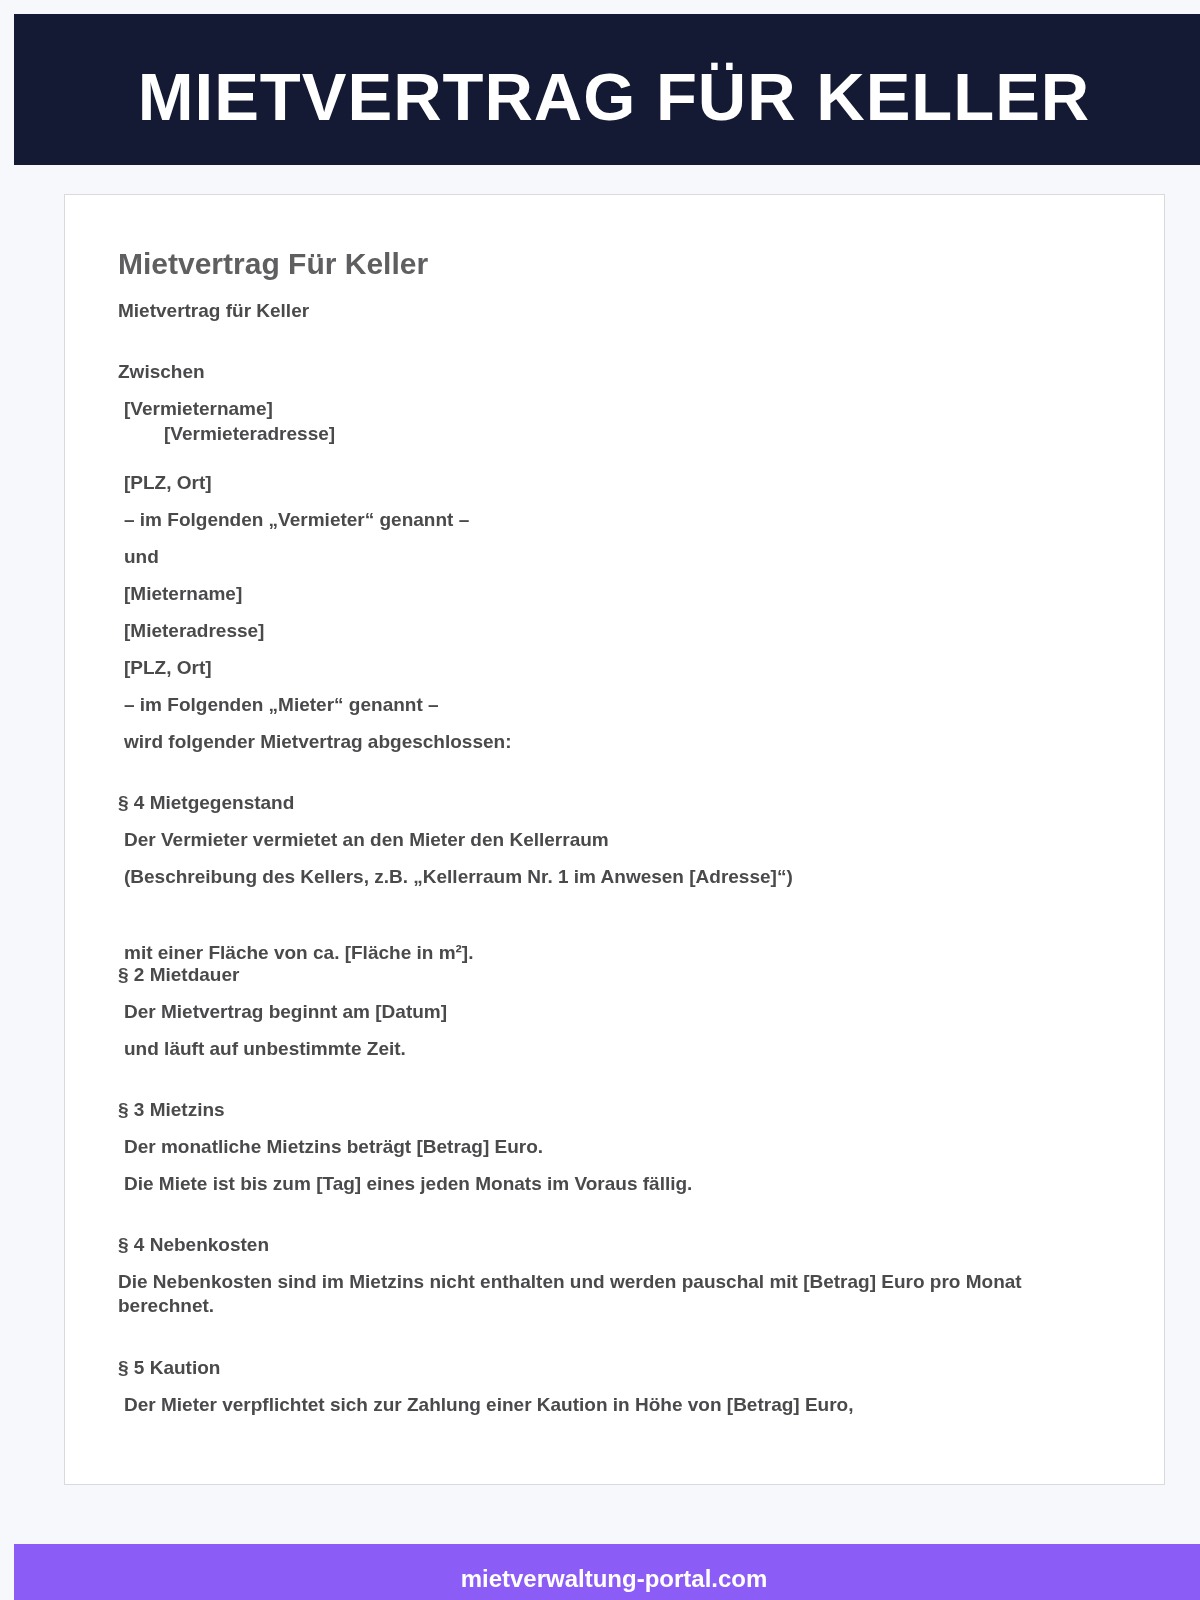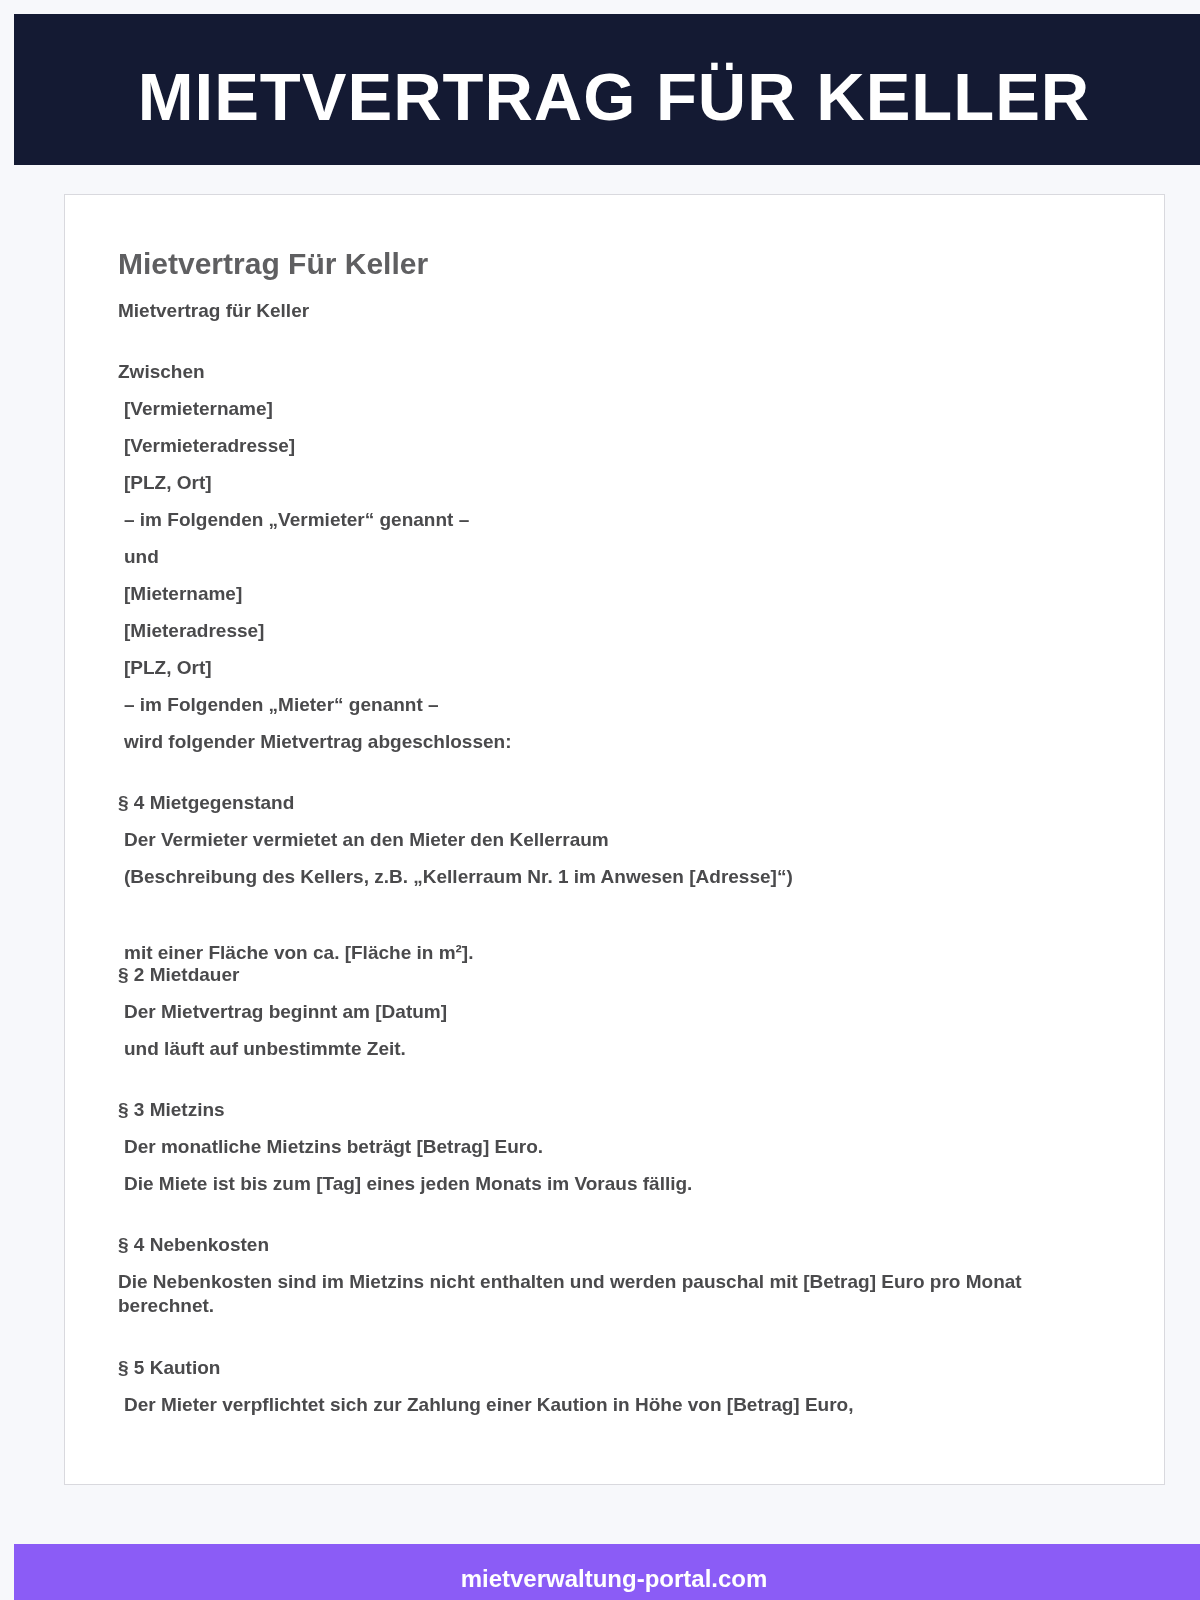--- a/index.html
+++ b/index.html
@@ -58,21 +58,21 @@
   <h1>MIETVERTRAG FÜR KELLER</h1>
 </div>
 
 <div class="card">
   <div class="card-inner">
     <div class="doc-title" style="top: 38px;">Mietvertrag Für Keller</div>
     <div class="line" style="top: 90px;">Mietvertrag für Keller</div>
 
     <div class="line" style="top: 151px;">Zwischen</div>
     <div class="line indent" style="top: 188px;">[Vermietername]</div>
-    <div class="line indent" style="top: 225px;">[Vermieteradresse]</div>
+    <div class="line indent" style="top: 213px; margin-left: 40px;">[Vermieteradresse]</div>
     <div class="line indent" style="top: 262px;">[PLZ, Ort]</div>
     <div class="line indent" style="top: 299px;">– im Folgenden „Vermieter“ genannt –</div>
     <div class="line indent" style="top: 336px;">und</div>
     <div class="line indent" style="top: 373px;">[Mietername]</div>
     <div class="line indent" style="top: 410px;">[Mieteradresse]</div>
     <div class="line indent" style="top: 447px;">[PLZ, Ort]</div>
     <div class="line indent" style="top: 484px; text-align: center;">– im Folgenden „Mieter“ genannt –</div>
     <div class="line indent" style="top: 521px;">wird folgender Mietvertrag abgeschlossen:</div>
 
     <div class="line" style="top: 582px;">§ 4 Mietgegenstand</div>

